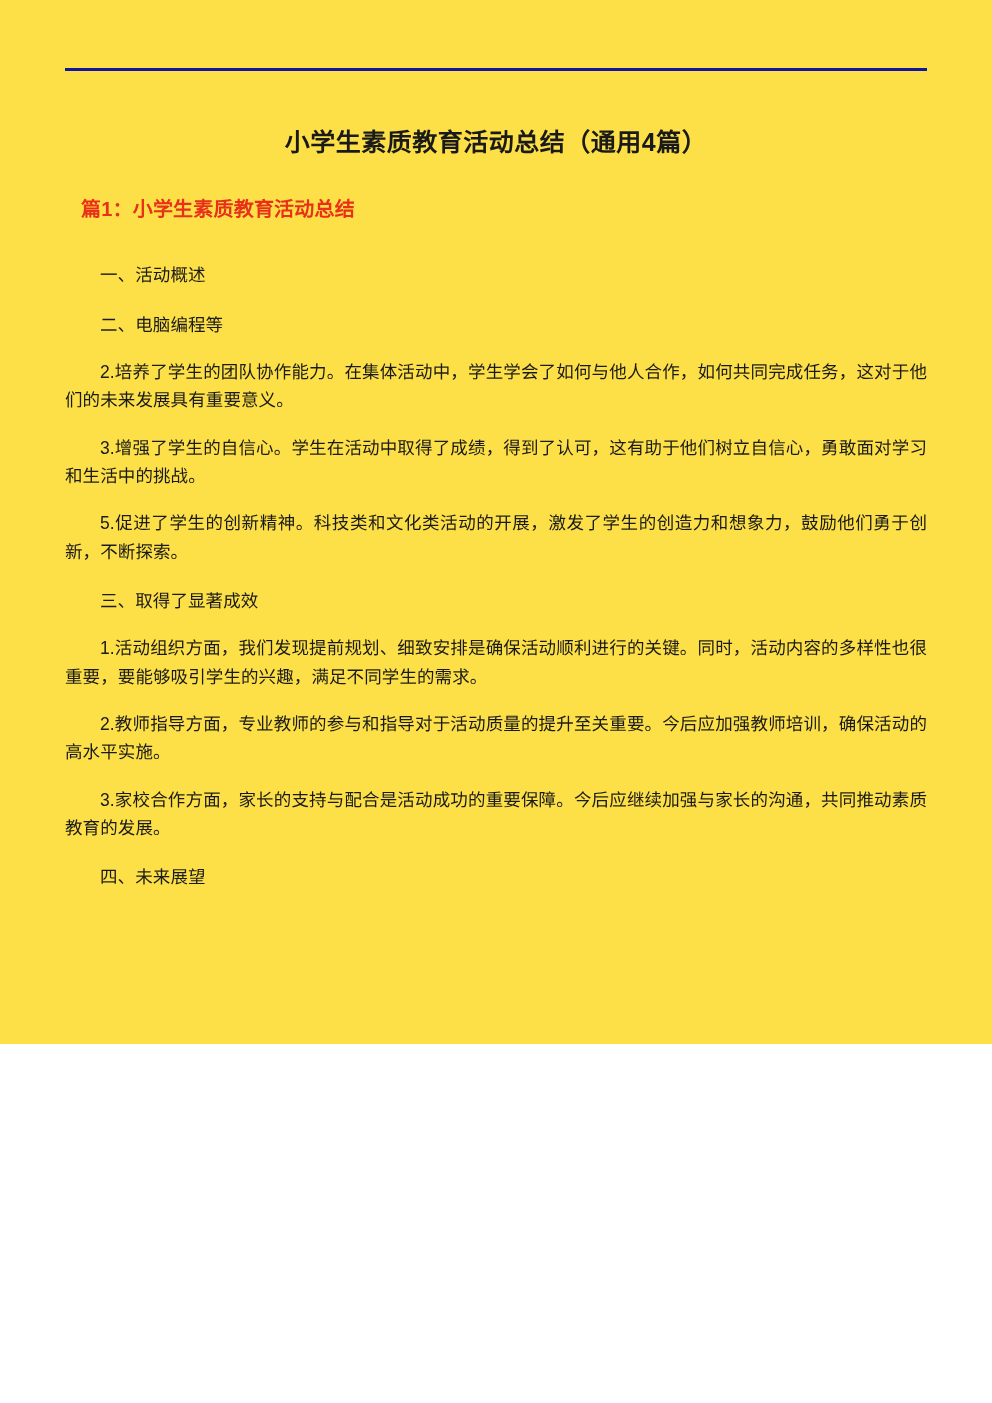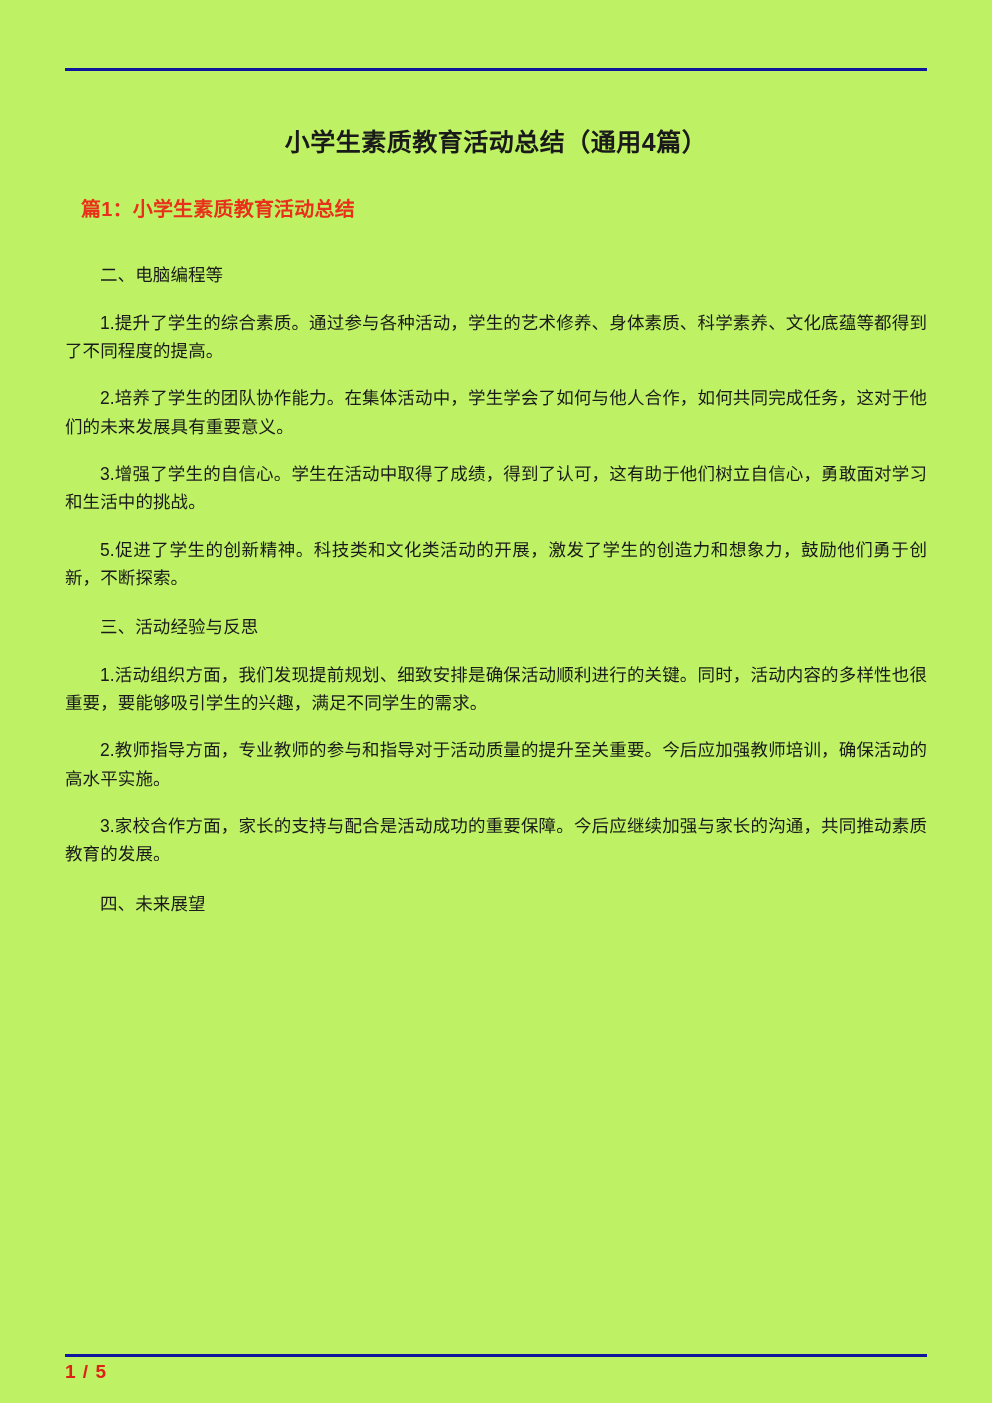--- a/index.html
+++ b/index.html
@@ -8,23 +8,23 @@
     padding: 0;
     background: #ffffff;
   }
   body {
     font-family: "Liberation Sans", "DejaVu Sans", sans-serif;
     color: #1a1a1a;
   }
   .page {
     position: relative;
     width: 992px;
-    height: 1403px;
+    height: 1044px;
     margin: 0 auto;
-    background: #bef264;
+    background: #fde047;
     box-sizing: border-box;
     overflow: hidden;
   }
   .rule {
     position: absolute;
     left: 65px;
     width: 862px;
     height: 3px;
     background: #11179c;
   }
@@ -99,26 +99,26 @@
 <div class="page">
 
   <div class="rule rule-top"></div>
 
   <div class="content">
     <h1 class="doc-title">小学生素质教育活动总结（通用4篇）</h1>
 
     <h2 class="section-heading">篇1：小学生素质教育活动总结</h2>
 
     <div>
+      <p class="para sub-heading">一、活动概述</p>
       <p class="para sub-heading">二、电脑编程等</p>
-      <p class="para indent">1.提升了学生的综合素质。通过参与各种活动，学生的艺术修养、身体素质、科学素养、文化底蕴等都得到了不同程度的提高。</p>
       <p class="para indent">2.培养了学生的团队协作能力。在集体活动中，学生学会了如何与他人合作，如何共同完成任务，这对于他们的未来发展具有重要意义。</p>
       <p class="para indent">3.增强了学生的自信心。学生在活动中取得了成绩，得到了认可，这有助于他们树立自信心，勇敢面对学习和生活中的挑战。</p>
       <p class="para indent">5.促进了学生的创新精神。科技类和文化类活动的开展，激发了学生的创造力和想象力，鼓励他们勇于创新，不断探索。</p>
-      <p class="para sub-heading">三、活动经验与反思</p>
+      <p class="para sub-heading">三、取得了显著成效</p>
       <p class="para indent">1.活动组织方面，我们发现提前规划、细致安排是确保活动顺利进行的关键。同时，活动内容的多样性也很重要，要能够吸引学生的兴趣，满足不同学生的需求。</p>
       <p class="para indent">2.教师指导方面，专业教师的参与和指导对于活动质量的提升至关重要。今后应加强教师培训，确保活动的高水平实施。</p>
       <p class="para indent">3.家校合作方面，家长的支持与配合是活动成功的重要保障。今后应继续加强与家长的沟通，共同推动素质教育的发展。</p>
       <p class="para sub-heading">四、未来展望</p>
     </div>
   </div>
 
   <div class="rule rule-bottom"></div>
 
   <div class="footer-page">1 / 5</div>

